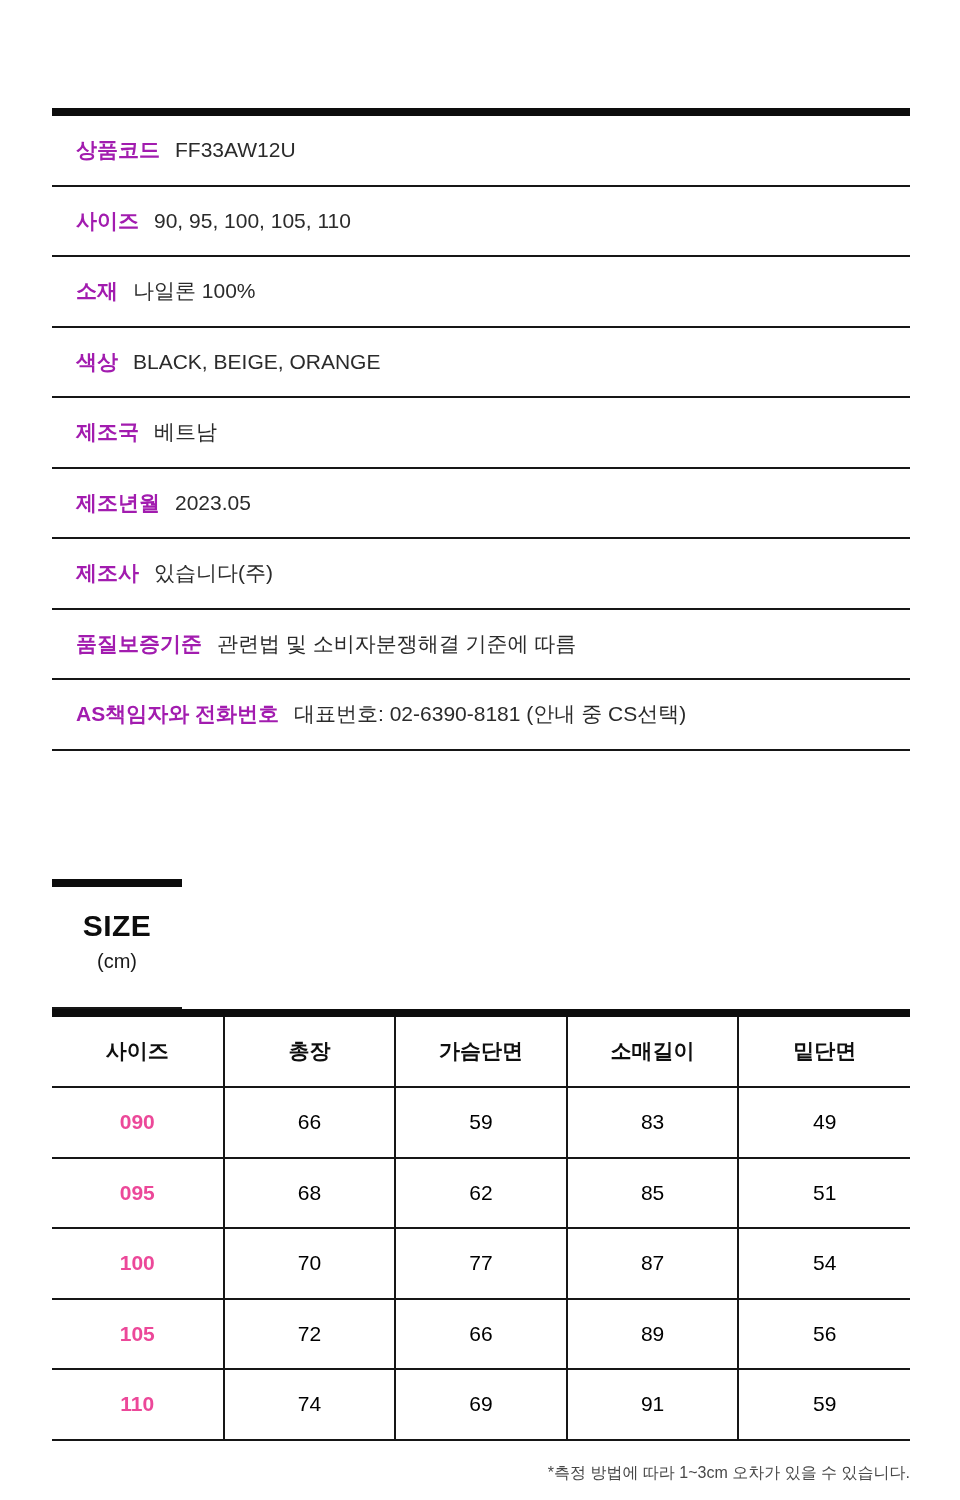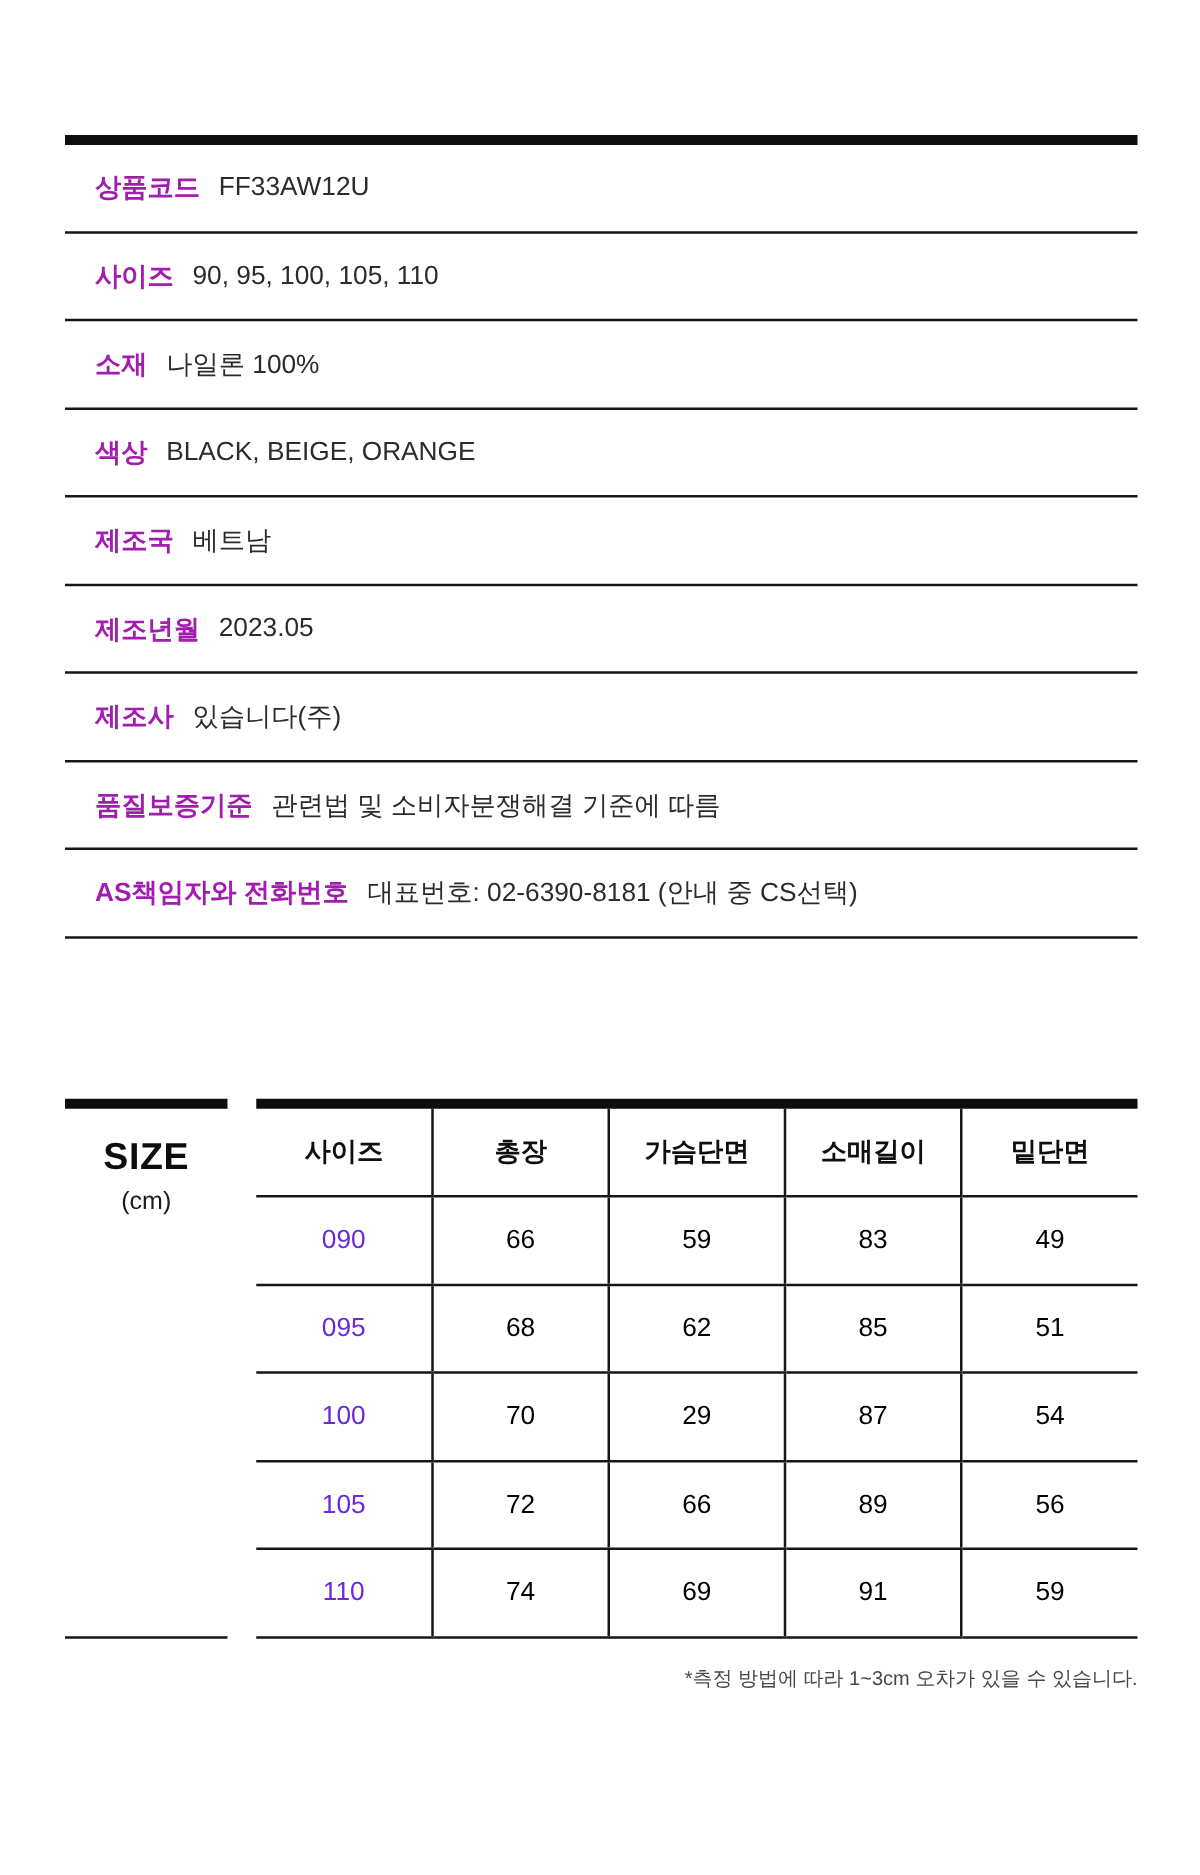--- a/index.html
+++ b/index.html
@@ -13,21 +13,21 @@
     color: #111111;
   }
 
   .band {
     display: flex;
     margin-left: 52px;
     margin-right: 50px;
     align-items: stretch;
   }
   .info-band { margin-top: 108px; }
-  .size-band { margin-top: 128px; }
+  .size-band { margin-top: 128px; flex-direction: column; }
 
   .label-col {
     flex: 0 0 130px;
     width: 130px;
     margin-right: 23px;
     border-top: 8px solid #0d0d0d;
     border-bottom: 2px solid #161616;
     text-align: center;
   }
   .heading {
@@ -93,22 +93,22 @@
     color: #0f0f0f;
   }
   .size-table td {
     font-weight: 400;
     color: #000000;
   }
   .size-table th + th, .size-table td + td {
     border-left: 2px solid #161616;
   }
   .size-table td.size-key {
-    font-weight: 400;
-    color: #6d28d9;
+    font-weight: 700;
+    color: #ec4899;
   }
 
   .footnote-row {
     margin: 22px 50px 0 52px;
     text-align: right;
     font-size: 16px;
     font-weight: 400;
     color: #484848;
   }
 </style>
@@ -183,21 +183,21 @@
         <tr>
           <td class="size-key">095</td>
           <td>68</td>
           <td>62</td>
           <td>85</td>
           <td>51</td>
         </tr>
         <tr>
           <td class="size-key">100</td>
           <td>70</td>
-          <td>29</td>
+          <td>77</td>
           <td>87</td>
           <td>54</td>
         </tr>
         <tr>
           <td class="size-key">105</td>
           <td>72</td>
           <td>66</td>
           <td>89</td>
           <td>56</td>
         </tr>

